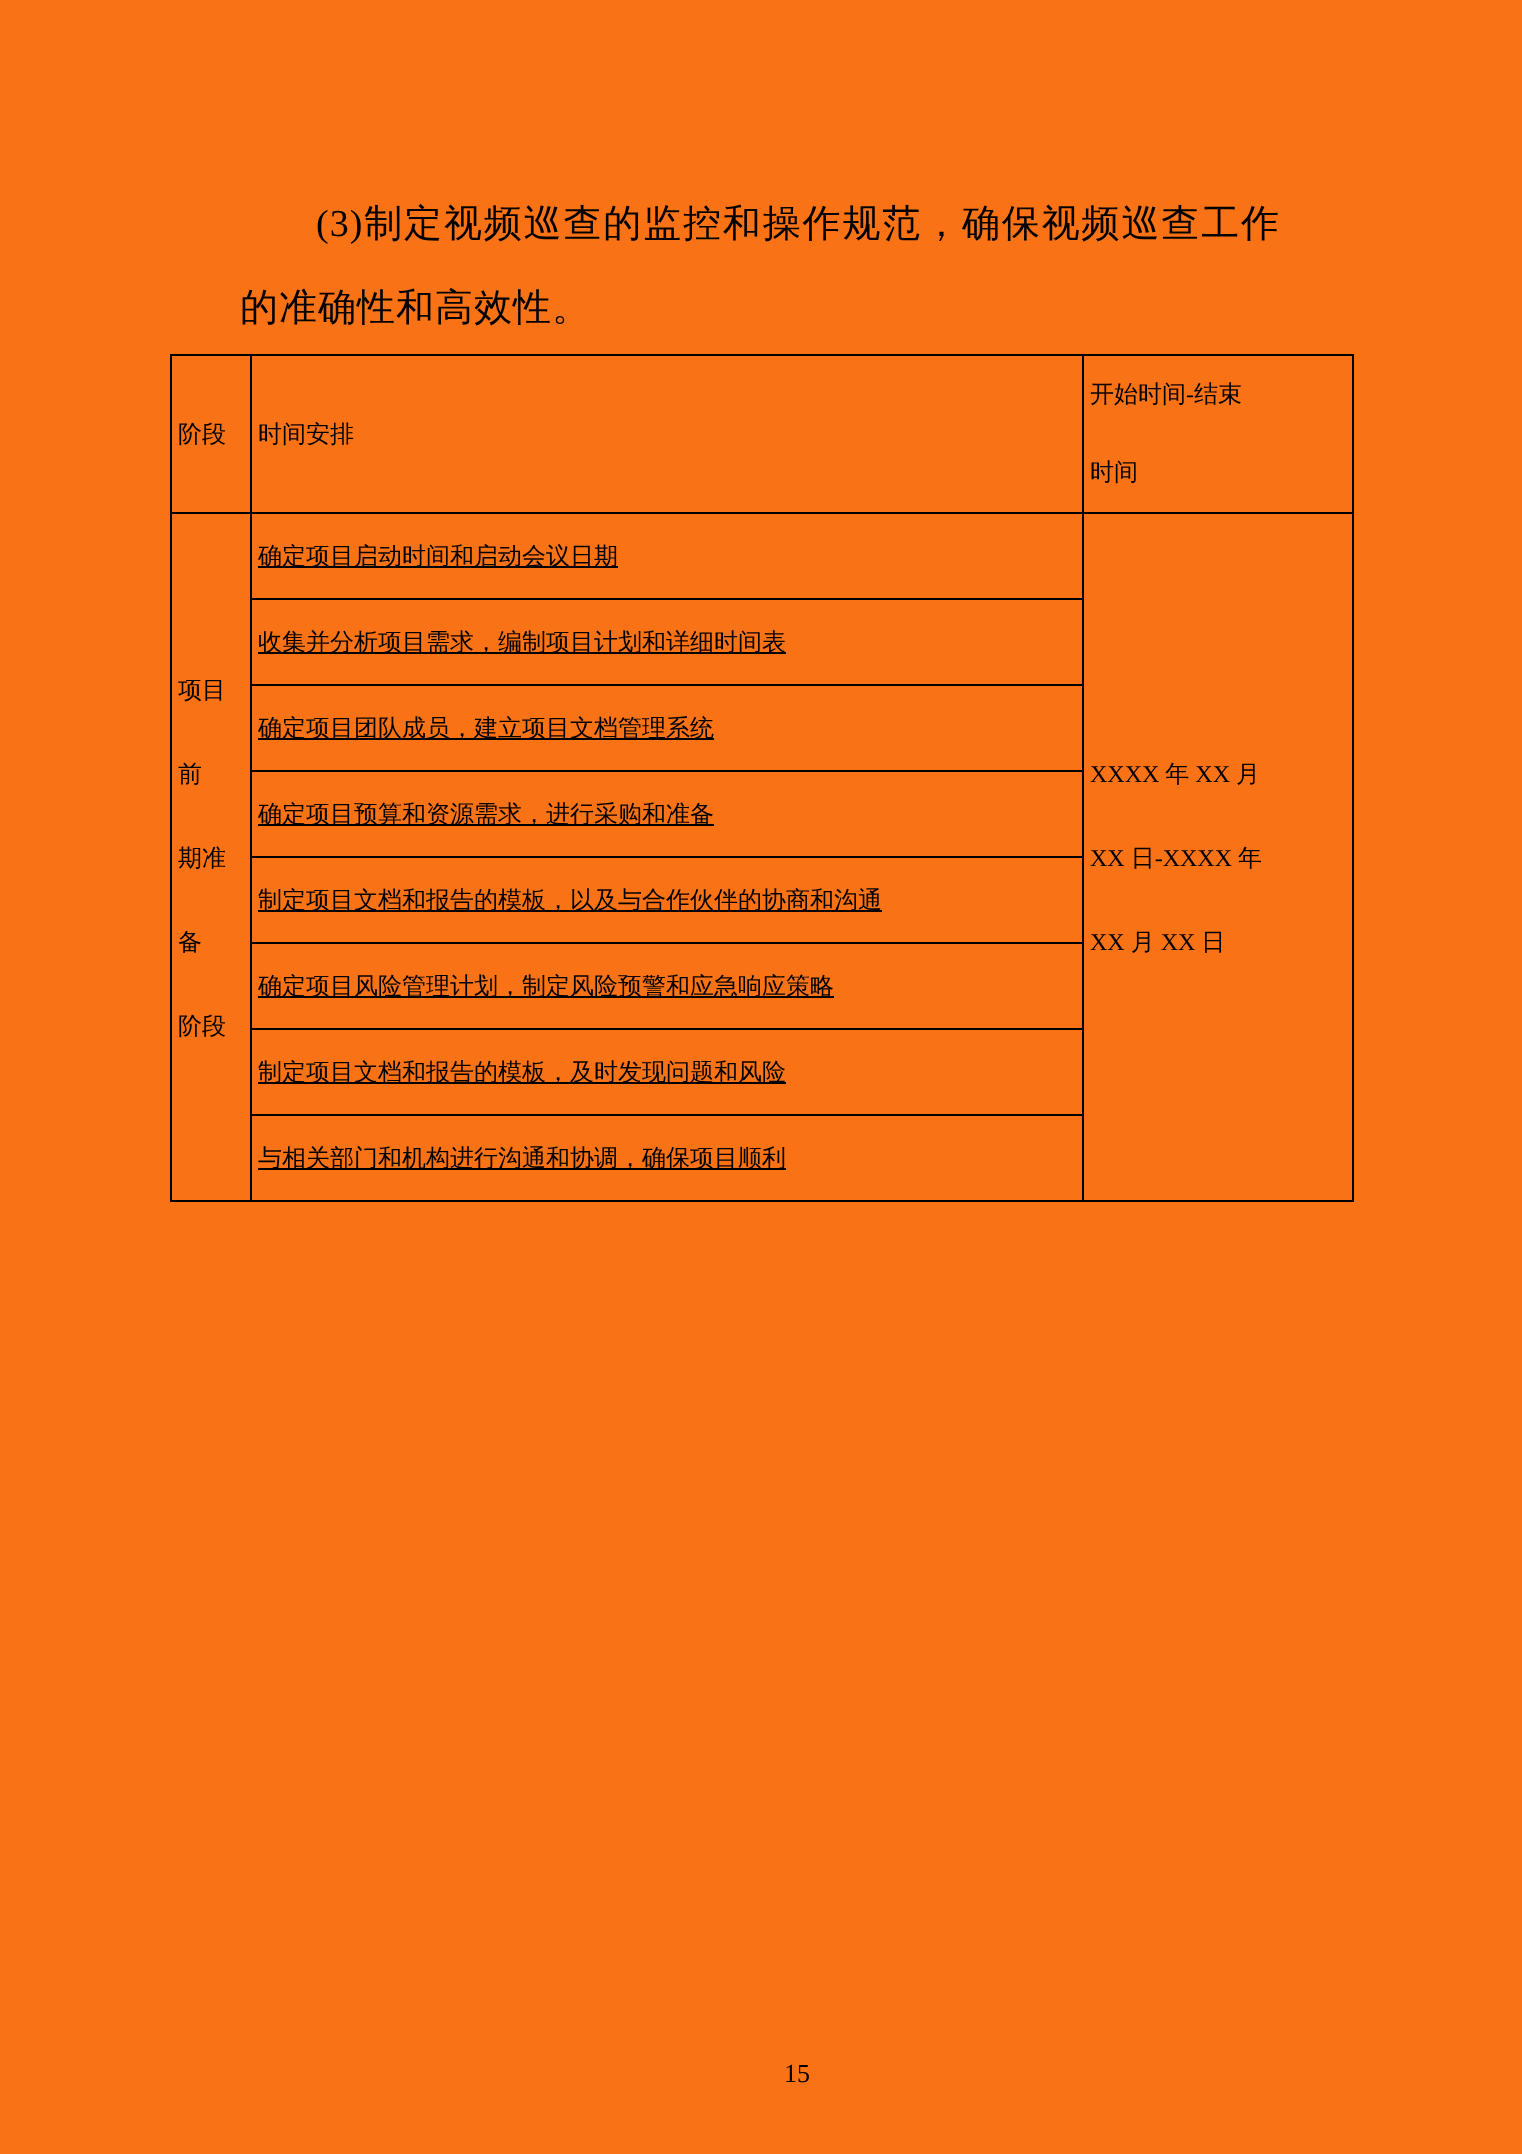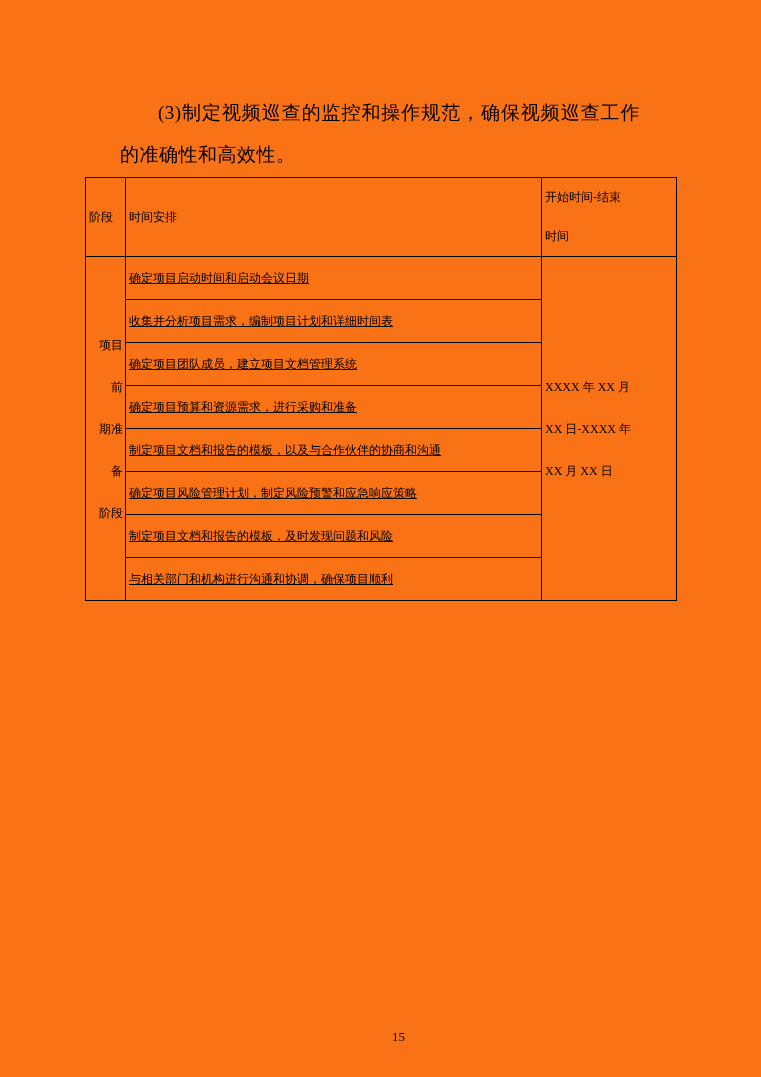--- a/index.html
+++ b/index.html
@@ -50,21 +50,20 @@
     height: 78px;
     line-height: 39px;
   }
   td.task-cell {
     padding-right: 12px;
     text-decoration: underline;
   }
   td.stage-cell {
     font-size: 17px;
     padding: 0 2px;
-    text-align: right;
   }
   td.time-cell {
     padding-left: 2px;
   }
   .preline { white-space: pre-line; }
   .page-number {
     position: absolute;
     bottom: 32px;
     left: 18px;
     width: 100%;

